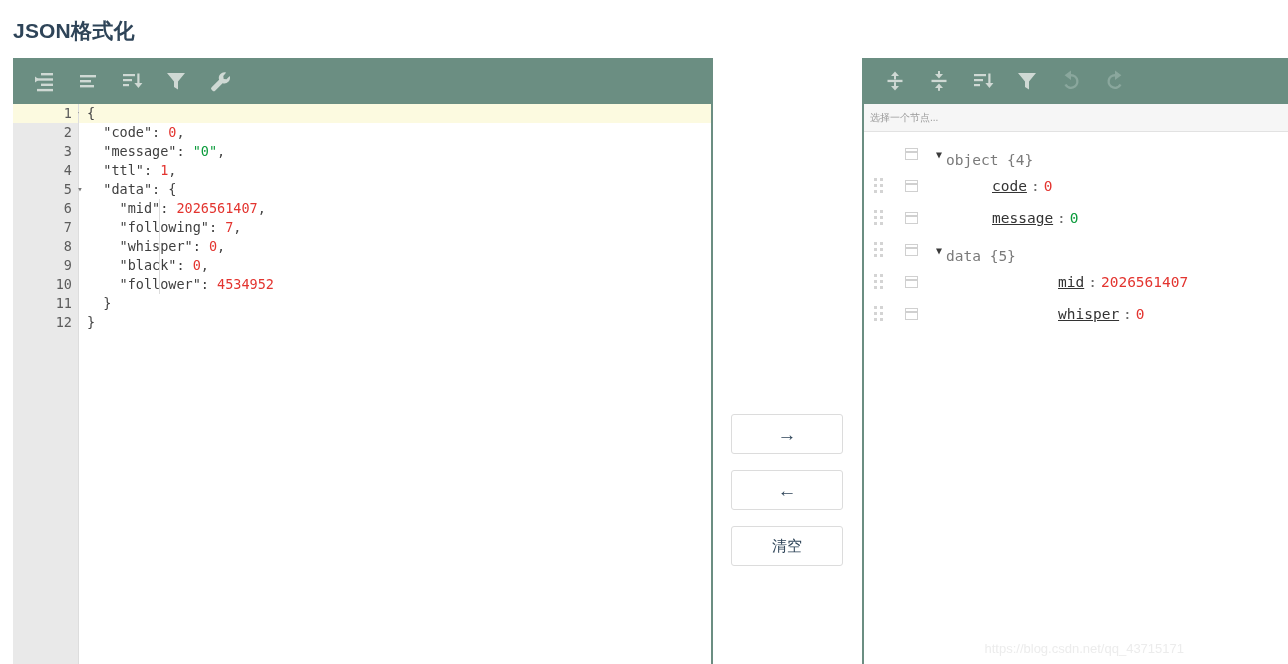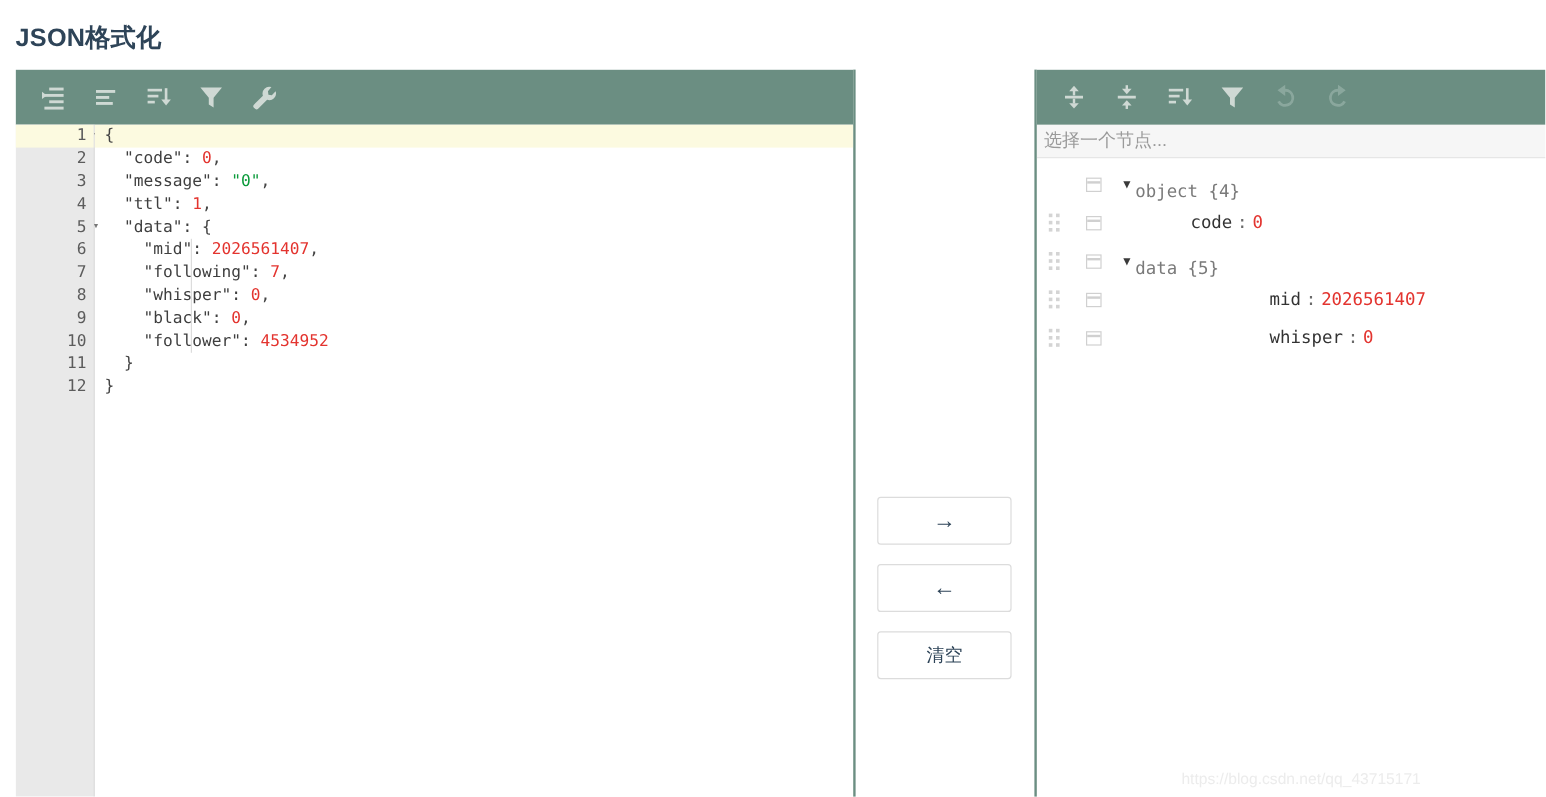--- a/index.html
+++ b/index.html
@@ -127,21 +127,21 @@
     border-left: 2px solid #6b8e82;
     background: #fff;
     overflow: hidden;
   }
   .path-bar {
     height: 28px;
     background: #f6f6f6;
     border-bottom: 1px solid #e2e2e2;
     display: flex; align-items: center;
     padding-left: 6px;
-    font-size: 15px;
+    font-size: 10px;
     color: #9a9a9a;
     font-family: "Liberation Sans", sans-serif;
   }
   .tree {
     padding-top: 6px;
     background: #fff;
   }
   .tree-row {
     height: 32px;
     display: flex; align-items: center;
@@ -174,21 +174,21 @@
     width: 14px; flex: 0 0 14px;
     margin-left: 14px;
     color: #3a3a3a; font-size: 10px;
     text-align:center;
     cursor: pointer;
   }
   .caret.empty { color: transparent; }
   .tree-label { margin-left: 8px; white-space: nowrap; }
   .t-node  { color: #7a7a7a; }
   .t-count { color: #7a7a7a; }
-  .t-key   { color: #333; }
+  .t-key   { color: #333; text-decoration: underline; }
   .t-colon { color: #6a6a6a; padding: 0 4px; }
   .t-num   { color: #e3342f; }
   .t-str   { color: #0b9b3b; }
   .ind-1 { margin-left: 0px; margin-top: 12px; }
   .ind-2 { margin-left: 46px; }
   .ind-3 { margin-left: 112px; }
 
   
   .watermark {
     position: absolute;
@@ -375,20 +375,33 @@
         <div class="tree-row">
           <div class="drag-handle">
             <i></i>
             <i></i>
             <i></i>
             <i></i>
             <i></i>
             <i></i>
           </div>
           <div class="box-icon"></div>
+          <div class="caret empty">▼</div>
+          <div class="tree-label ind-2"><span class="t-key">message</span><span class="t-colon">:</span><span class="t-str">0</span></div>
+        </div>
+        <div class="tree-row">
+          <div class="drag-handle">
+            <i></i>
+            <i></i>
+            <i></i>
+            <i></i>
+            <i></i>
+            <i></i>
+          </div>
+          <div class="box-icon"></div>
           <div class="caret">▼</div>
           <div class="tree-label ind-1"><span class="t-node">data</span><span class="t-count"> {5}</span></div>
         </div>
         <div class="tree-row">
           <div class="drag-handle">
             <i></i>
             <i></i>
             <i></i>
             <i></i>
             <i></i>

